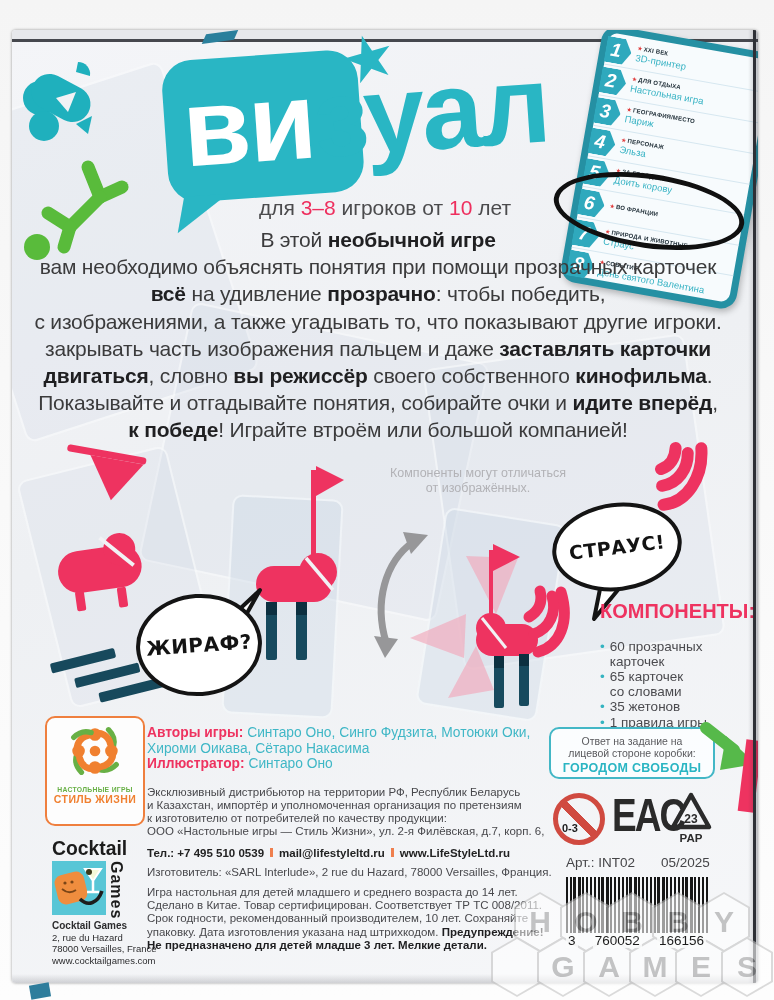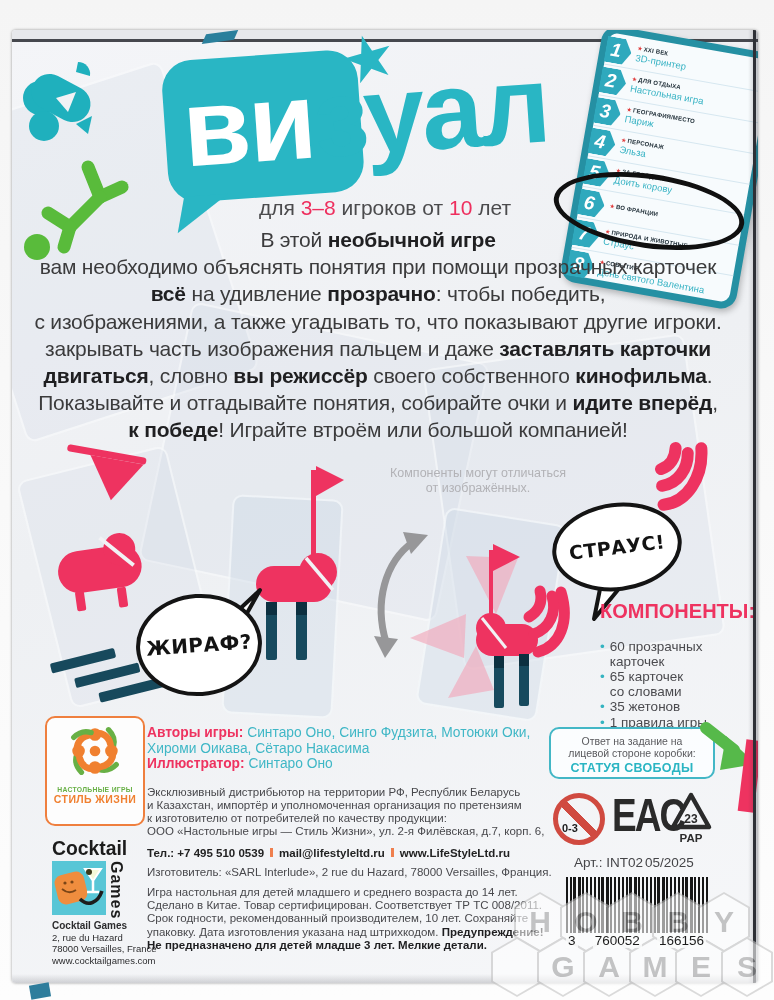--- a/index.html
+++ b/index.html
@@ -83,21 +83,21 @@
   .sep{display:inline-block;width:3px;height:9px;background:#ef7f4e;margin:0 6px;}
   .manu{position:absolute;left:135px;top:836px;width:420px;font-size:11.5px;color:#48484c;}
   .cert{position:absolute;left:135px;top:856px;width:430px;font-size:11.5px;line-height:13.2px;color:#48484c;}
   .cert b{color:#1e1e20;}
   
   .age03{position:absolute;left:541px;top:763px;width:52px;height:52px;border:5px solid #d04a40;border-radius:50%;box-sizing:border-box;
          background:linear-gradient(45deg,transparent 44%,#d04a40 44%,#d04a40 56%,transparent 56%);}
   .age03 span{position:absolute;left:4px;bottom:6px;font-size:11px;font-weight:bold;color:#1d1d1d;}
   .eac{position:absolute;left:600px;top:760px;font-size:37px;font-weight:bold;color:#2a2a2a;letter-spacing:-2px;transform:scale(1.0,1.25);transform-origin:0 0;}
   .recy{position:absolute;left:656px;top:760px;}
-  .art{position:absolute;left:554px;top:825px;display:flex;gap:2px;font-size:13.5px;color:#454548;margin-left:8px;}
+  .art{position:absolute;left:554px;top:825px;display:flex;gap:26px;font-size:13.5px;color:#454548;}
   .bars{position:absolute;left:554px;top:847px;width:142px;height:56px;
         background-image:repeating-linear-gradient(90deg,#161616 0 2px,transparent 2px 4px),
                          repeating-linear-gradient(90deg,#161616 0 1px,transparent 1px 7px);}
   .digits{position:absolute;left:566px;top:933px;width:140px;display:flex;justify-content:space-between;font-size:13.5px;color:#1c1c1c;z-index:7;}
   .digits span{background:rgba(250,251,252,.85);padding:0 2px;}
   
   .watermark{position:absolute;left:0;top:0;width:774px;height:1000px;opacity:.58;pointer-events:none;z-index:6;}
   .hex{position:absolute;width:52px;height:60px;clip-path:polygon(50% 0,100% 25%,100% 75%,50% 100%,0 75%,0 25%);background:#c2c2c2;}
   .hex i{position:absolute;left:2px;top:2px;right:2px;bottom:2px;clip-path:polygon(50% 0,100% 25%,100% 75%,50% 100%,0 75%,0 25%);
          background:#fff;display:flex;align-items:center;justify-content:center;font-style:normal;font-size:30px;font-weight:bold;color:#9f9f9f;}
@@ -332,21 +332,21 @@
 
     <div class="credits">
       <div><span class="lab">Авторы игры:</span> <span class="val">Синтаро Оно, Синго Фудзита, Мотоюки Оки,</span></div>
       <div class="val">Хироми Оикава, Сётаро Накасима</div>
       <div><span class="lab">Иллюстратор:</span> <span class="val">Синтаро Оно</span></div>
     </div>
 
     <div class="ansbox">
       <div class="g">Ответ на задание на</div>
       <div class="g">лицевой стороне коробки:</div>
-      <div class="a">СТАТУЯ СВОБОДЫ</div>
+      <div class="a">ГОРОДОМ СВОБОДЫ</div>
     </div>
 
     <div class="lstyle">
       <svg width="58" height="58" viewBox="0 0 60 60">
         <circle cx="30" cy="30" r="5.5" fill="#f08030"></circle>
         <g>
           <g transform="rotate(0 30 30)">
               <circle cx="30" cy="13" r="6.5" fill="#f08030"></circle>
               <path d="M23,14 C14,16 10,24 12,31" stroke="#f08030" stroke-width="7" fill="none" stroke-linecap="round"></path>
               <path d="M44,8 C50,14 51,20 49,26" stroke="#68b045" stroke-width="5.5" fill="none" stroke-linecap="round"></path>

